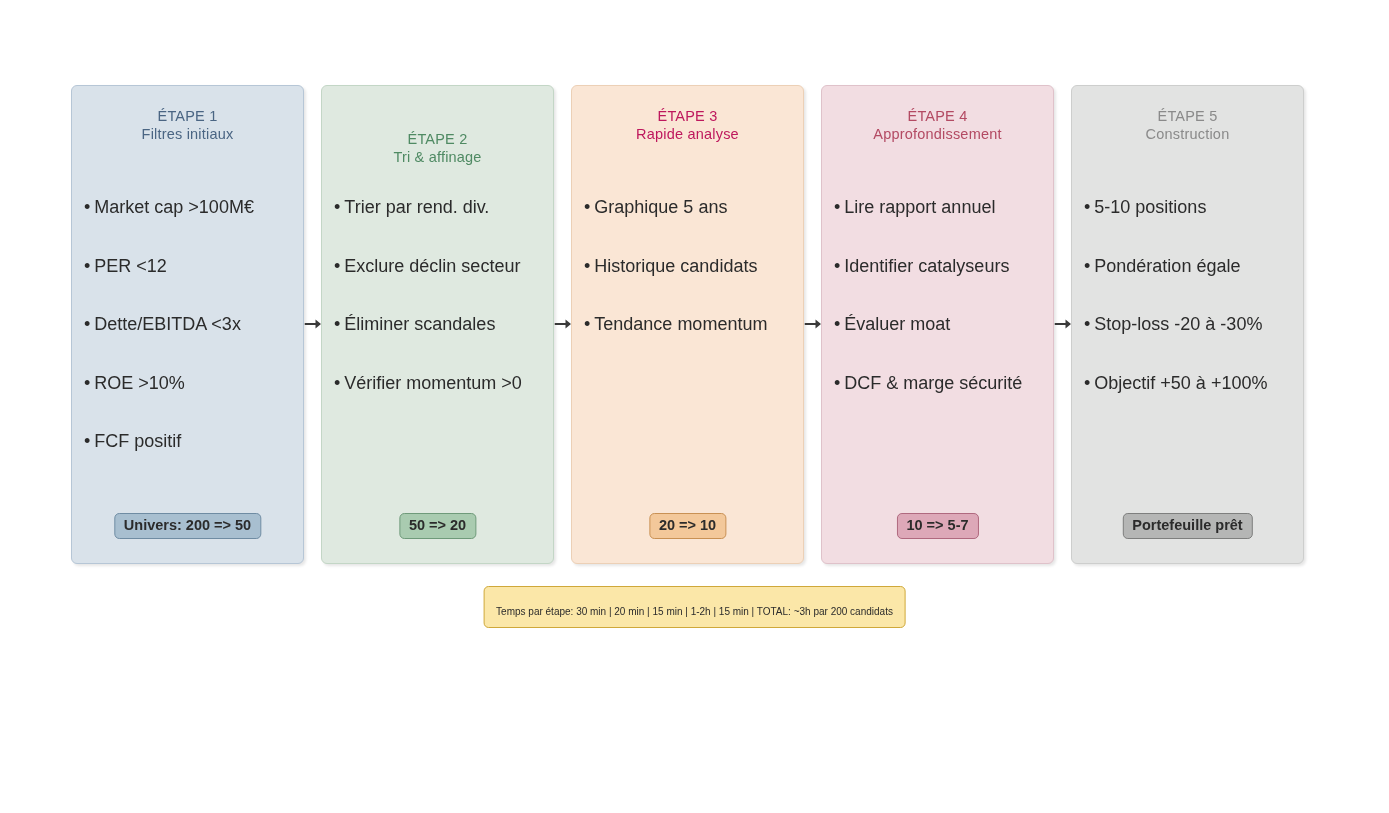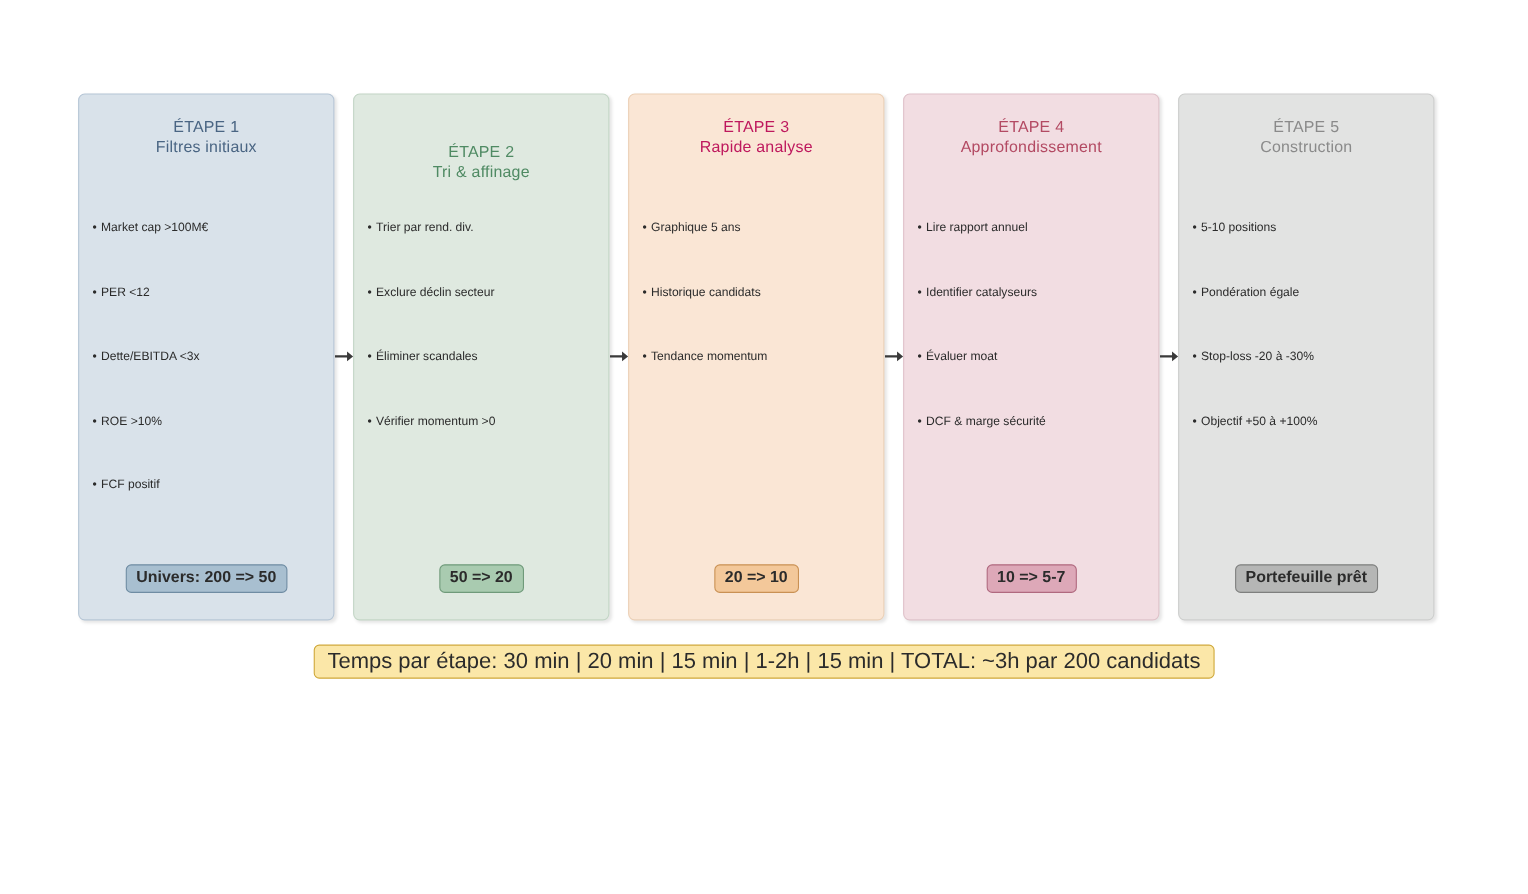--- a/index.html
+++ b/index.html
@@ -53,21 +53,21 @@
   .stage-title .t1 { display: block; }
   .stage-title .t2 { display: block; }
 
   .bullets {
     position: absolute;
     left: 12px;
     right: 10px;
     top: 112px;
   }
   .bullet {
-    font-size: 11px;
+    font-size: 18px;
     line-height: 18px;
     color: #2b2b2b;
     height: 58.5px;
     white-space: nowrap;
   }
   .bullet .dot { margin-right: 4px; }
 
   .stage-badge {
     position: absolute;
     left: 50%;
@@ -100,22 +100,22 @@
 
   
   #footer-note {
     position: absolute;
     left: 50%;
     transform: translateX(-50%);
     top: 586px;
     background: #fbe7a8;
     border: 1px solid #cfa83a;
     border-radius: 5px;
-    padding: 5px 12px 6px 12px;
-    font-size: 20px;
+    padding: 16px 12px 6px 12px;
+    font-size: 10px;
     line-height: 18px;
     color: #2b2b2b;
     white-space: nowrap;
   }
 </style>
 </head>
 <body>
 
 <div id="canvas">
 

